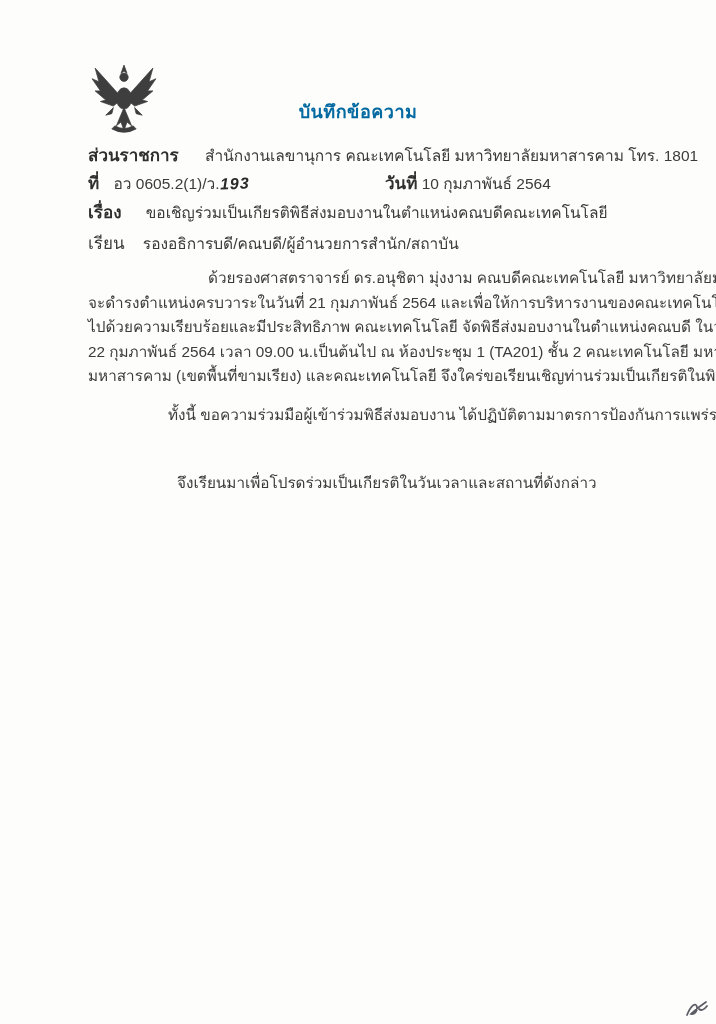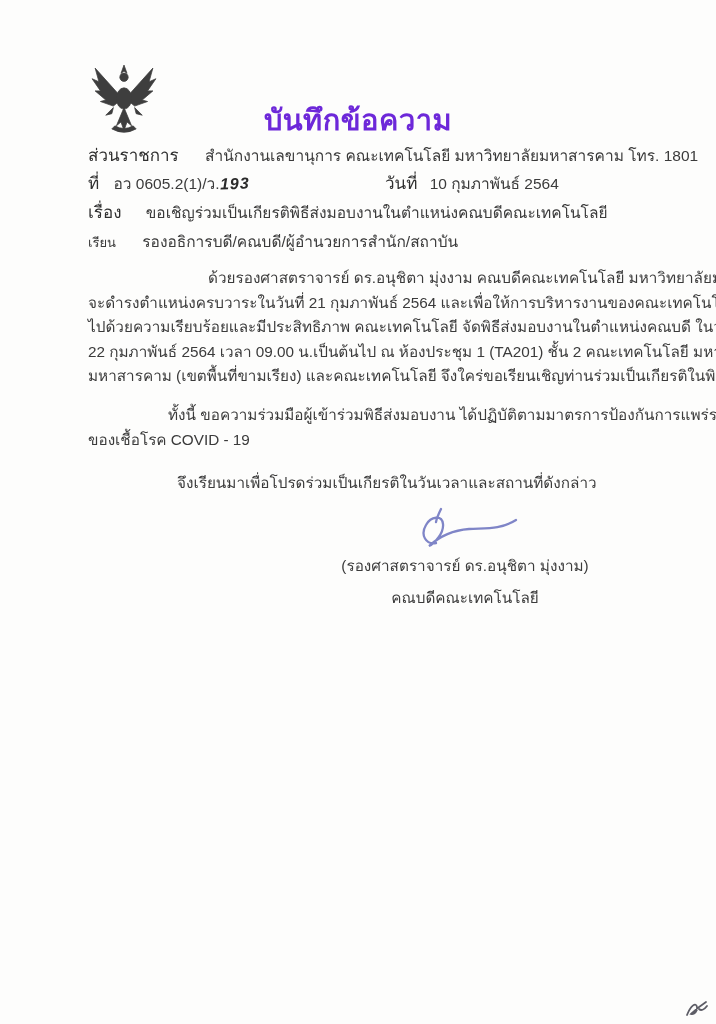--- a/index.html
+++ b/index.html
@@ -6,40 +6,40 @@
   html,body { background:#ffffff; }
   body { font-family:"Liberation Sans", sans-serif; }
   .page {
     position:relative; width:716px; height:1024px;
     background:#fdfdfc; color:#3b3b3b; overflow:hidden;
   }
   .emblem { position:absolute; left:86px; top:62px; width:76px; height:76px; }
   .emblem svg { width:100%; height:100%; }
   .title {
     position:absolute; left:0; top:97px; width:100%;
-    text-align:center; font-size:29px; font-weight:bold; color:#6d28d9;
+    text-align:center; font-size:18px; font-weight:bold; color:#0369a1;
     letter-spacing:0.5px;
   }
   .row { position:absolute; left:88px; white-space:nowrap; font-size:15.5px; }
-  .lbl-b { font-weight:normal; font-size:17px; color:#2f2f2f; }
+  .lbl-b { font-weight:bold; font-size:17px; color:#2f2f2f; }
   .row-agency { top:141px; }
   .row-agency .val { margin-left:22px; }
   .row-number { top:169px; }
   .row-number .val { margin-left:10px;margin-top:29px; }
   .handwritten {
     font-weight:bold; font-style:italic; font-size:16px; color:#2a2a2a;
     display:inline-block; transform:rotate(-2deg); letter-spacing:1px;
   }
   .date-part { position:absolute; left:385px; top:169px; white-space:nowrap; font-size:15.5px; }
-  .date-part .val { margin-left:8px; }
+  .date-part .val { }
   .row-subject { top:198px; }
   .row-subject .val { margin-left:20px; }
   .row-to { top:229px; }
-  .row-to .lbl-r { font-size:13px; }
-  .row-to .val { margin-left:22px; }
+  .row-to .lbl-r { font-size:17px; }
+  .row-to .val { margin-left:14px; }
   .para { position:absolute; left:88px; width:575px; font-size:15.3px; line-height:24.6px; color:#3b3b3b; }
   .para .line { white-space:nowrap; }
   .para1 { top:266px; }
   .para1 .line:first-child { padding-left:120px; }
   .para2 { top:403px; }
   .para2 .line:first-child { padding-left:80px; }
   .closing { position:absolute; left:170px; top:470px; font-size:15.3px; white-space:nowrap;margin-left:7px; }
   .sig-block { position:absolute; left:320px; top:503px; width:290px; text-align:center; }
   .sig-stroke { width:115px; height:50px; display:block; margin:0 auto; }
   .sig-name { font-size:15.3px; margin-top:0px; white-space:nowrap; }
@@ -97,35 +97,24 @@
   <div class="para para1">
     <div class="line">ด้วยรองศาสตราจารย์ ดร.อนุชิตา มุ่งงาม คณบดีคณะเทคโนโลยี มหาวิทยาลัยมหาสารคาม</div>
     <div class="line">จะดำรงตำแหน่งครบวาระในวันที่ 21 กุมภาพันธ์ 2564 และเพื่อให้การบริหารงานของคณะเทคโนโลยี ดำเนิน</div>
     <div class="line">ไปด้วยความเรียบร้อยและมีประสิทธิภาพ คณะเทคโนโลยี จัดพิธีส่งมอบงานในตำแหน่งคณบดี ในวันจันทร์ที่</div>
     <div class="line">22 กุมภาพันธ์ 2564 เวลา 09.00 น.เป็นต้นไป ณ ห้องประชุม 1 (TA201) ชั้น 2 คณะเทคโนโลยี มหาวิทยาลัย</div>
     <div class="line">มหาสารคาม (เขตพื้นที่ขามเรียง) และคณะเทคโนโลยี จึงใคร่ขอเรียนเชิญท่านร่วมเป็นเกียรติในพิธีส่งมอบงาน</div>
   </div>
 
   <div class="para para2">
     <div class="line">ทั้งนี้ ขอความร่วมมือผู้เข้าร่วมพิธีส่งมอบงาน ได้ปฏิบัติตามมาตรการป้องกันการแพร่ระบาด</div>
-    <div class="line">ของเชื้อโรค COVID - 19</div>
   </div>
 
   <div class="closing">จึงเรียนมาเพื่อโปรดร่วมเป็นเกียรติในวันเวลาและสถานที่ดังกล่าว</div>
 
-  <div class="sig-block">
-    <svg class="sig-stroke" viewBox="0 0 115 50" aria-hidden="true">
-      <g fill="none" stroke="#7f85c7" stroke-width="2.3" stroke-linecap="round">
-        <path d="M33,6 C31,10 29,14 28,19"></path>
-        <path d="M28,40 C18,42 12,32 18,22 C23,13 34,12 35,21 C36,30 27,40 21,43 C32,33 47,27 61,26 C78,25 92,27 108,17"></path>
-      </g>
-    </svg>
-    <div class="sig-name">(รองศาสตราจารย์ ดร.อนุชิตา มุ่งงาม)</div>
-    <div class="sig-pos">คณบดีคณะเทคโนโลยี</div>
-  </div>
 
   <div class="corner-mark">
     <svg viewBox="0 0 26 26" aria-hidden="true">
       <g fill="none" stroke="#5d5d66" stroke-width="1.8" stroke-linecap="round">
         <path d="M3,19 C7,9 12,6 13,11 C14,15 10,19 7,18 C11,14 16,10 22,6"></path>
         <path d="M15,13 C17,15 20,14 23,10"></path>
       </g>
     </svg>
   </div>
 

